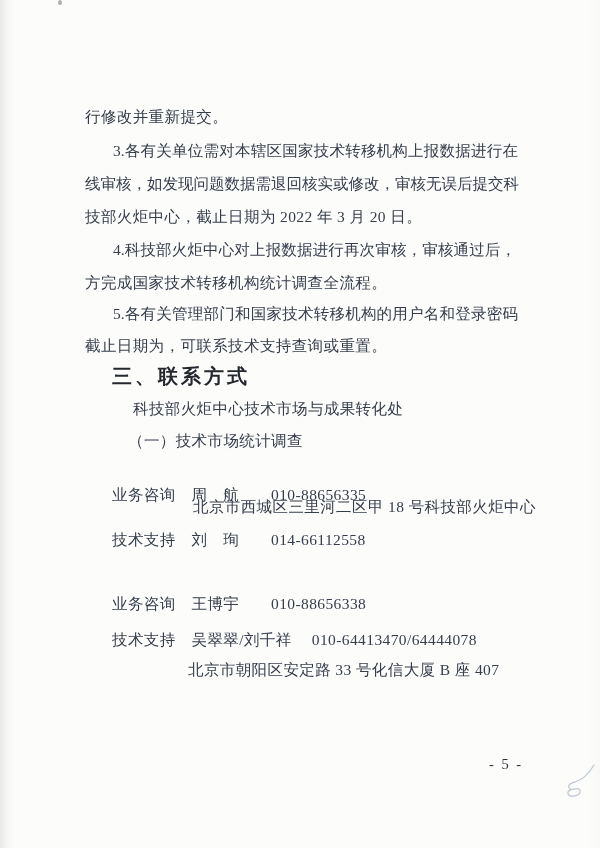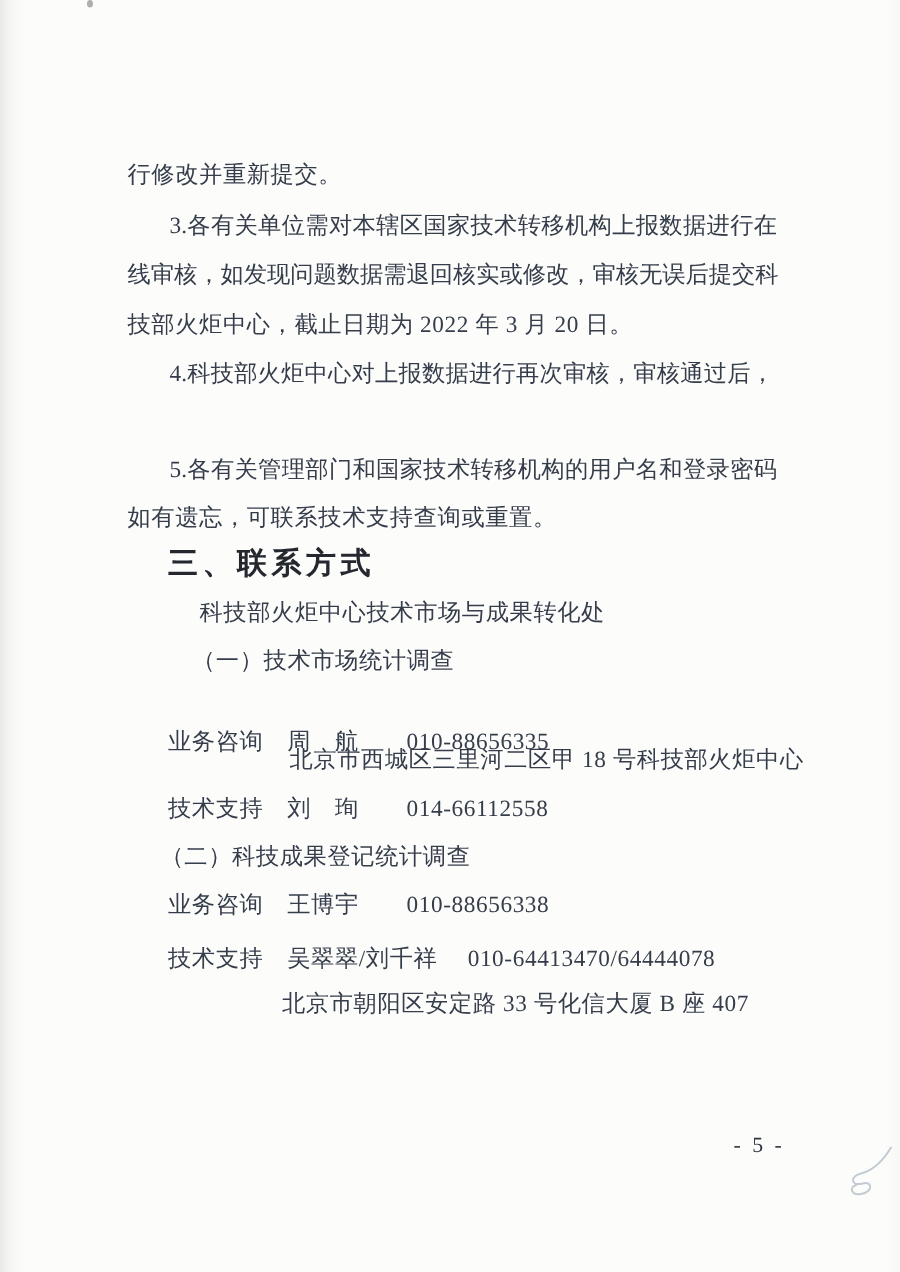--- a/index.html
+++ b/index.html
@@ -62,38 +62,38 @@
   <div class="line" style="top:106px; left:85px;">行修改并重新提交。</div>
 
   <div class="line just" style="top:140px; left:113px; width:405px;">3.各有关单位需对本辖区国家技术转移机构上报数据进行在</div>
 
   <div class="line just" style="top:173px; left:85px; width:433px;">线审核，如发现问题数据需退回核实或修改，审核无误后提交科</div>
 
   <div class="line" style="top:206px; left:85px;">技部火炬中心，截止日期为 2022 年 3 月 20 日。</div>
 
   <div class="line just" style="top:239px; left:113px; width:403px;">4.科技部火炬中心对上报数据进行再次审核，审核通过后，</div>
 
+  <div class="line" style="top:272px; left:85px;">方完成国家技术转移机构统计调查全流程。</div>
 
   <div class="line just" style="top:303px; left:113px; width:405px;">5.各有关管理部门和国家技术转移机构的用户名和登录密码</div>
 
-  <div class="line" style="top:335px; left:85px;">如有遗忘，可联系技术支持查询或重置。</div>
+  <div class="line" style="top:335px; left:85px;">截止日期为，可联系技术支持查询或重置。</div>
 
   <div class="line heading" style="top:366px; left:112px;">三、联系方式</div>
 
   <div class="line" style="top:398px; left:112px;margin-left:21px;">科技部火炬中心技术市场与成果转化处</div>
 
   <div class="line" style="top:430px; left:107px;margin-left:21px;">（一）技术市场统计调查</div>
 
   <div class="line" style="top:484px; left:112px;">业务咨询　周　航　　010-88656335</div>
 
   <div class="line" style="top:496px; left:193px;">北京市西城区三里河二区甲 18 号科技部火炬中心</div>
 
   <div class="line" style="top:529px; left:112px;">技术支持　刘　珣　　014-66112558</div>
 
-  <div class="line" style="top:561px; left:107px;">（二）科技成果登记统计调查</div>
 
   <div class="line" style="top:593px; left:112px;">业务咨询　王博宇　　010-88656338</div>
 
   <div class="line" style="top:629px; left:112px;">技术支持　吴翠翠/刘千祥　 010-64413470/64444078</div>
 
   <div class="line" style="top:659px; left:188px;">北京市朝阳区安定路 33 号化信大厦 B 座 407</div>
 
   <div class="line pagenum" style="top:754px; left:489px;">- 5 -</div>
 
   <svg class="pen-mark" width="46" height="46" viewBox="0 0 46 46">

